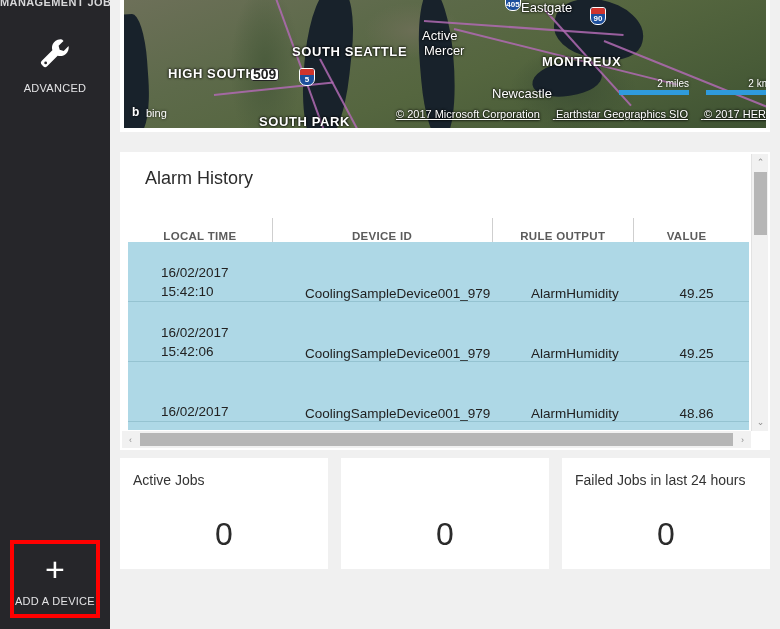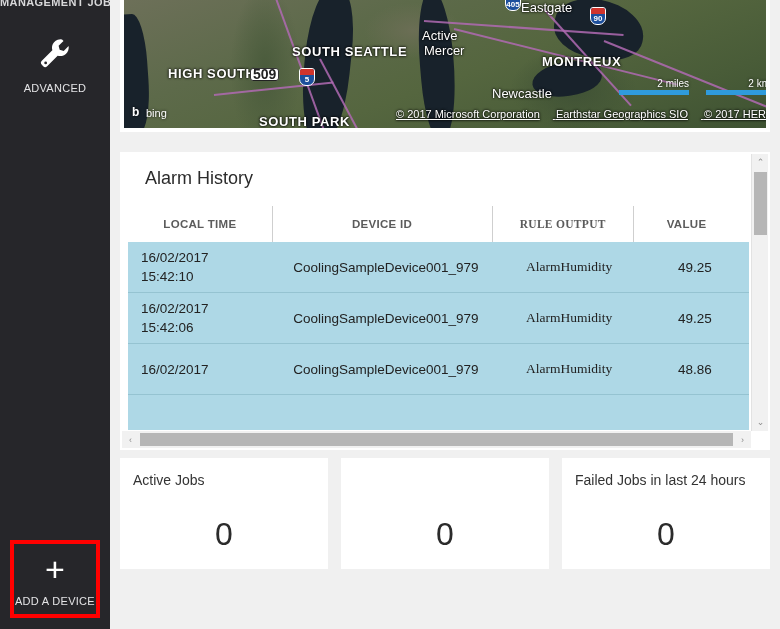--- a/index.html
+++ b/index.html
@@ -131,43 +131,43 @@
   .alarm-card {
     position: absolute; left: 10px; top: 152px; width: 650px; height: 298px;
     background: #ffffff;
   }
   .alarm-title {
     position: absolute; left: 25px; top: 16px; font-size: 18px;
     color: #2b2b2b; font-weight: normal;
   }
   .thead {
     position: absolute; left: 8px; top: 53px; right: 30px; height: 37px;
-    display: flex; align-items: center;
+    display: flex; align-items: flex-end;
   }
   .th {
     font-size: 11.5px; font-weight: bold; color: #5b5b5b;
     letter-spacing: .3px; text-align: center; position: relative;
   }
   .th + .th::before {
     content: ""; position: absolute; left: 0; top: -12px; bottom: -12px;
     width: 1px; background: #cfcfcf;
   }
   .c-time { width: 148px; }
   .c-dev  { width: 227px; }
-  .c-rule { width: 145px; font-family: Liberation Serif, serif; }
+  .c-rule { width: 145px; }
   .c-val  { width: 110px; }
 
   .tbody {
     position: absolute; left: 8px; top: 90px; right: 21px; bottom: 20px;
     overflow: hidden;
   }
   .trow {
-    display: flex; align-items: center; height: 51px;
+    display: flex; align-items: flex-end; height: 60px;
     background: #aed8e6; border-bottom: 1px solid #95c3d1;
-    font-size: 13.5px; color: #222;
+    font-size: 13.5px; color: #222; padding-left: 20px;
   }
   .td { text-align: center; padding: 0 4px; }
   .td.time { text-align: left; padding-left: 13px; line-height: 19px; }
 
   .vscroll {
     position: absolute; right: 2px; top: 2px; width: 17px; bottom: 19px;
     background: #f1f1f1; border-left: 1px solid #e2e2e2;
   }
   .vscroll .arrow { width: 17px; height: 17px; color: #8a8a8a; font-size: 9px;
                     text-align: center; line-height: 17px; }

